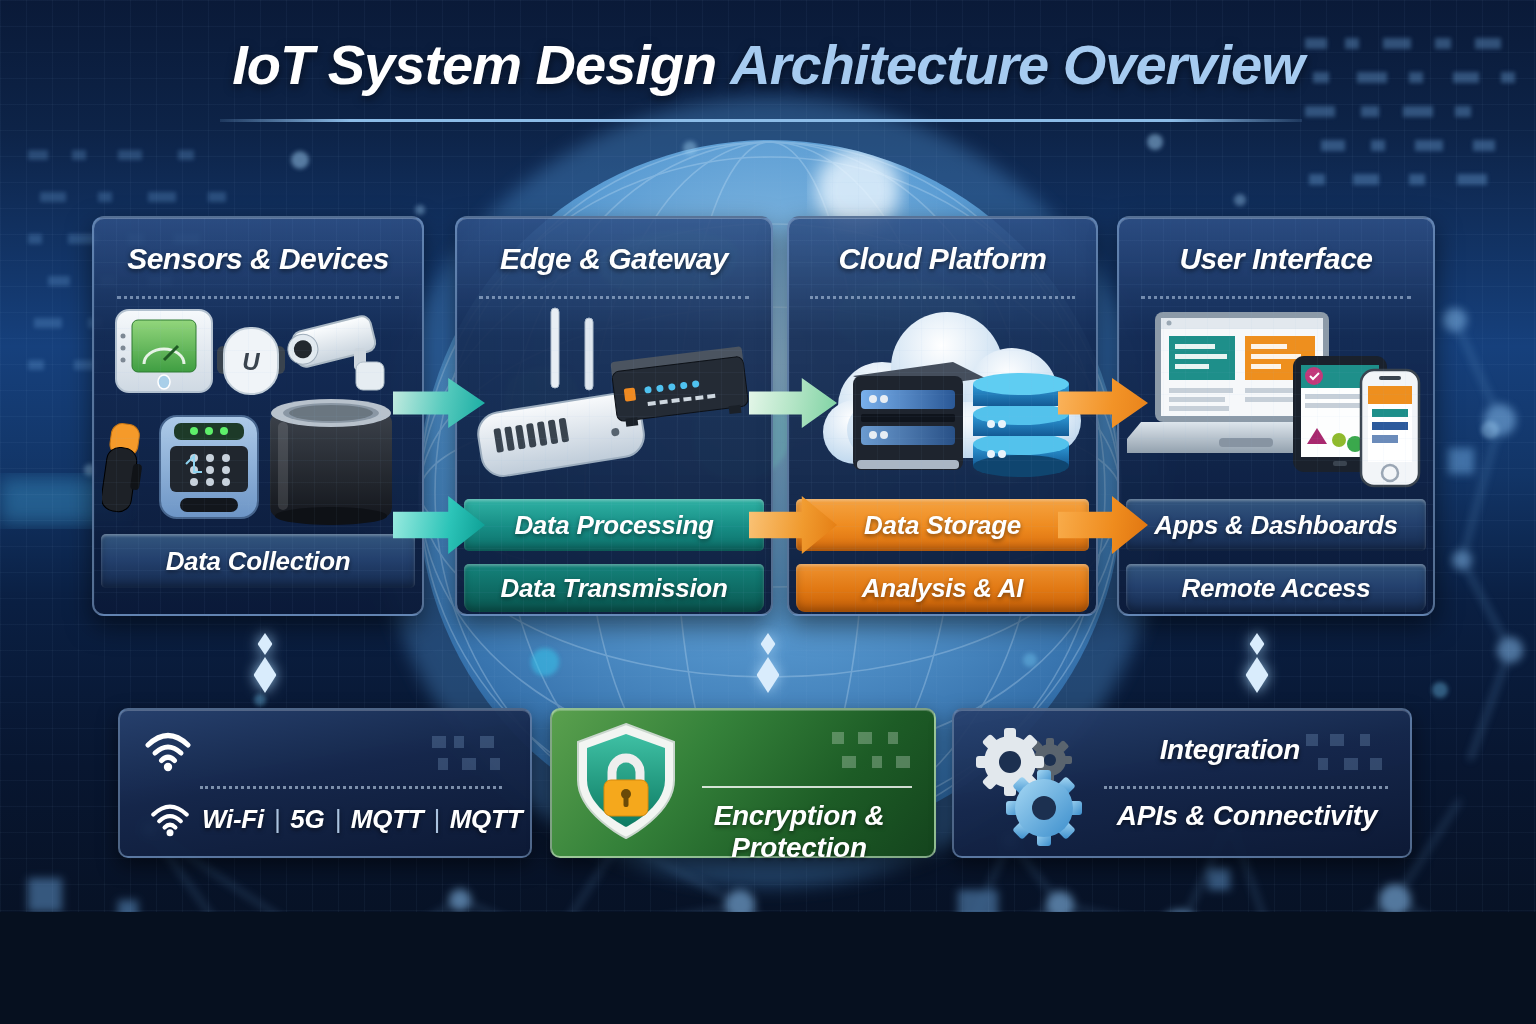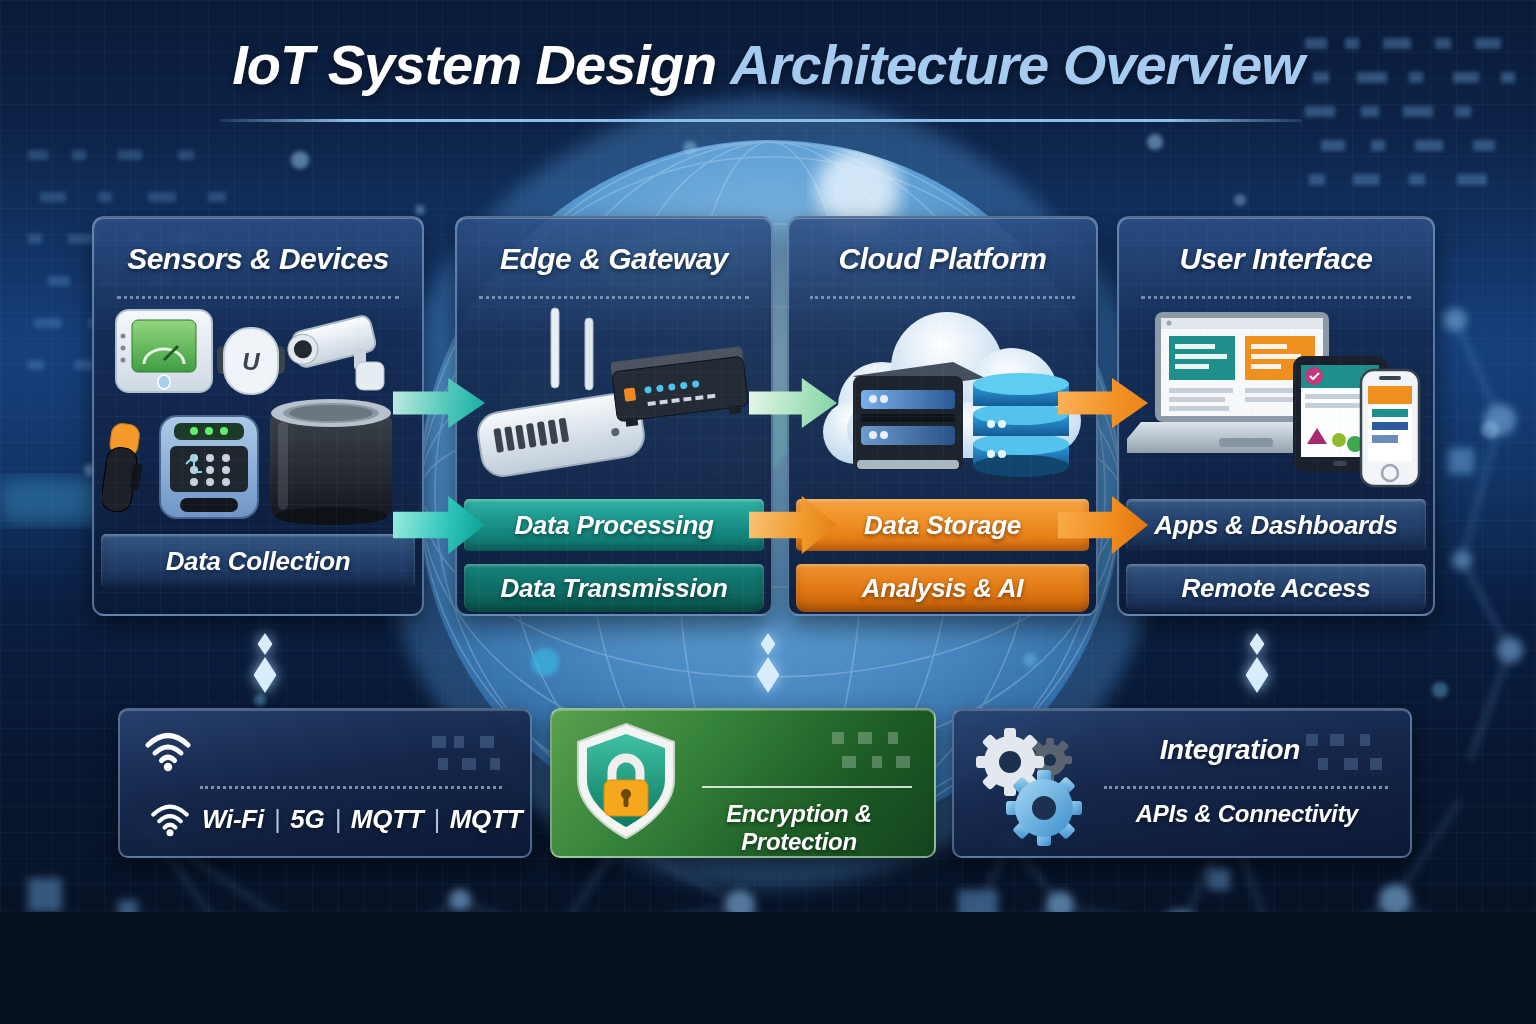--- a/index.html
+++ b/index.html
@@ -62,21 +62,21 @@
   
   .fbox{position:absolute;top:708px;height:146px;z-index:2;border-radius:10px;
     border:2px solid rgba(155,190,228,.45);
     box-shadow:0 8px 20px rgba(0,0,0,.5), inset 0 1px 0 rgba(255,255,255,.22);}
   .fb-navy{background:linear-gradient(170deg,rgba(40,66,112,.95) 0%,rgba(22,40,76,.96) 45%,rgba(13,26,54,.97) 100%);}
   .fb1{left:118px;width:410px;}
   .fb2{left:550px;width:382px;border-color:rgba(215,235,215,.55);
     background:linear-gradient(130deg,#5aa04e 0%,#35823a 35%,#1d5c26 70%,#14441d 100%);}
   .fb3{left:952px;width:456px;}
   .f-title{position:absolute;color:#fff;font-weight:bold;font-size:27px;letter-spacing:-0.4px;text-shadow:0 2px 4px rgba(0,0,0,.5);}
-  .f-sub{position:absolute;color:#fff;font-weight:bold;font-size:24px;letter-spacing:-0.3px;text-shadow:0 2px 4px rgba(0,0,0,.5);}
+  .f-sub{position:absolute;color:#fff;font-weight:bold;font-size:28px;letter-spacing:-0.3px;text-shadow:0 2px 4px rgba(0,0,0,.5);}
   .f-dots{position:absolute;border-top:3px dotted rgba(195,215,238,.6);}
   .fb2 .f-solid{position:absolute;left:150px;right:22px;top:76px;border-top:2px solid rgba(255,255,255,.8);}
   .wifi1{position:absolute;left:24px;top:20px;}
   .wifi2{position:absolute;left:30px;top:92px;}
   .protocols{position:absolute;left:82px;top:94px;color:#fff;font-weight:bold;font-size:26px;letter-spacing:-0.3px;text-shadow:0 2px 4px rgba(0,0,0,.5);}
   .protocols .sep{color:#aac2de;font-weight:normal;margin:0 10px;}
   .deco-sq{position:absolute;opacity:.75;}
 </style>
 </head>
 <body>

